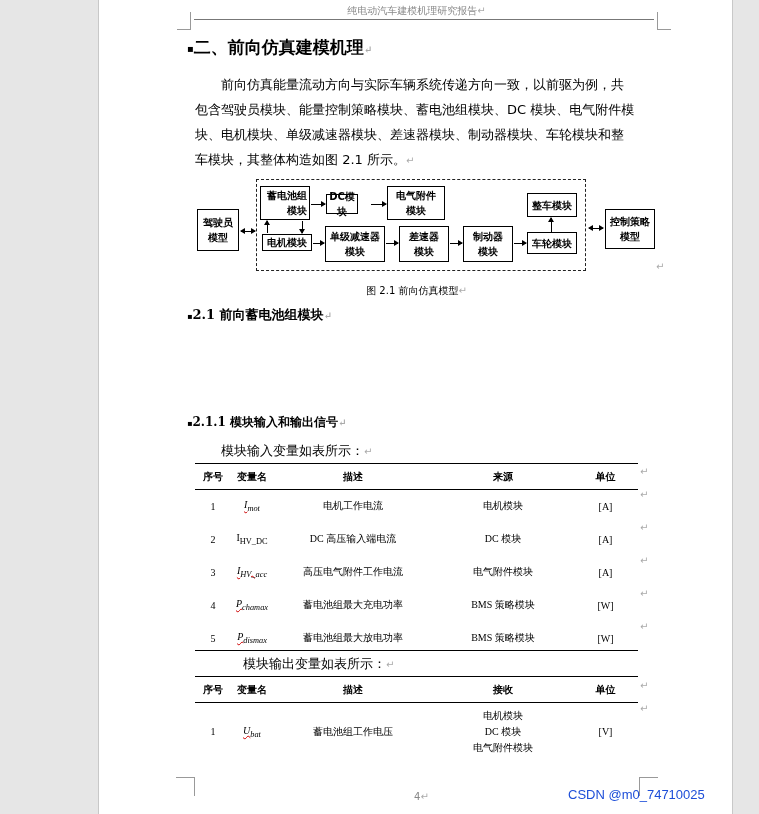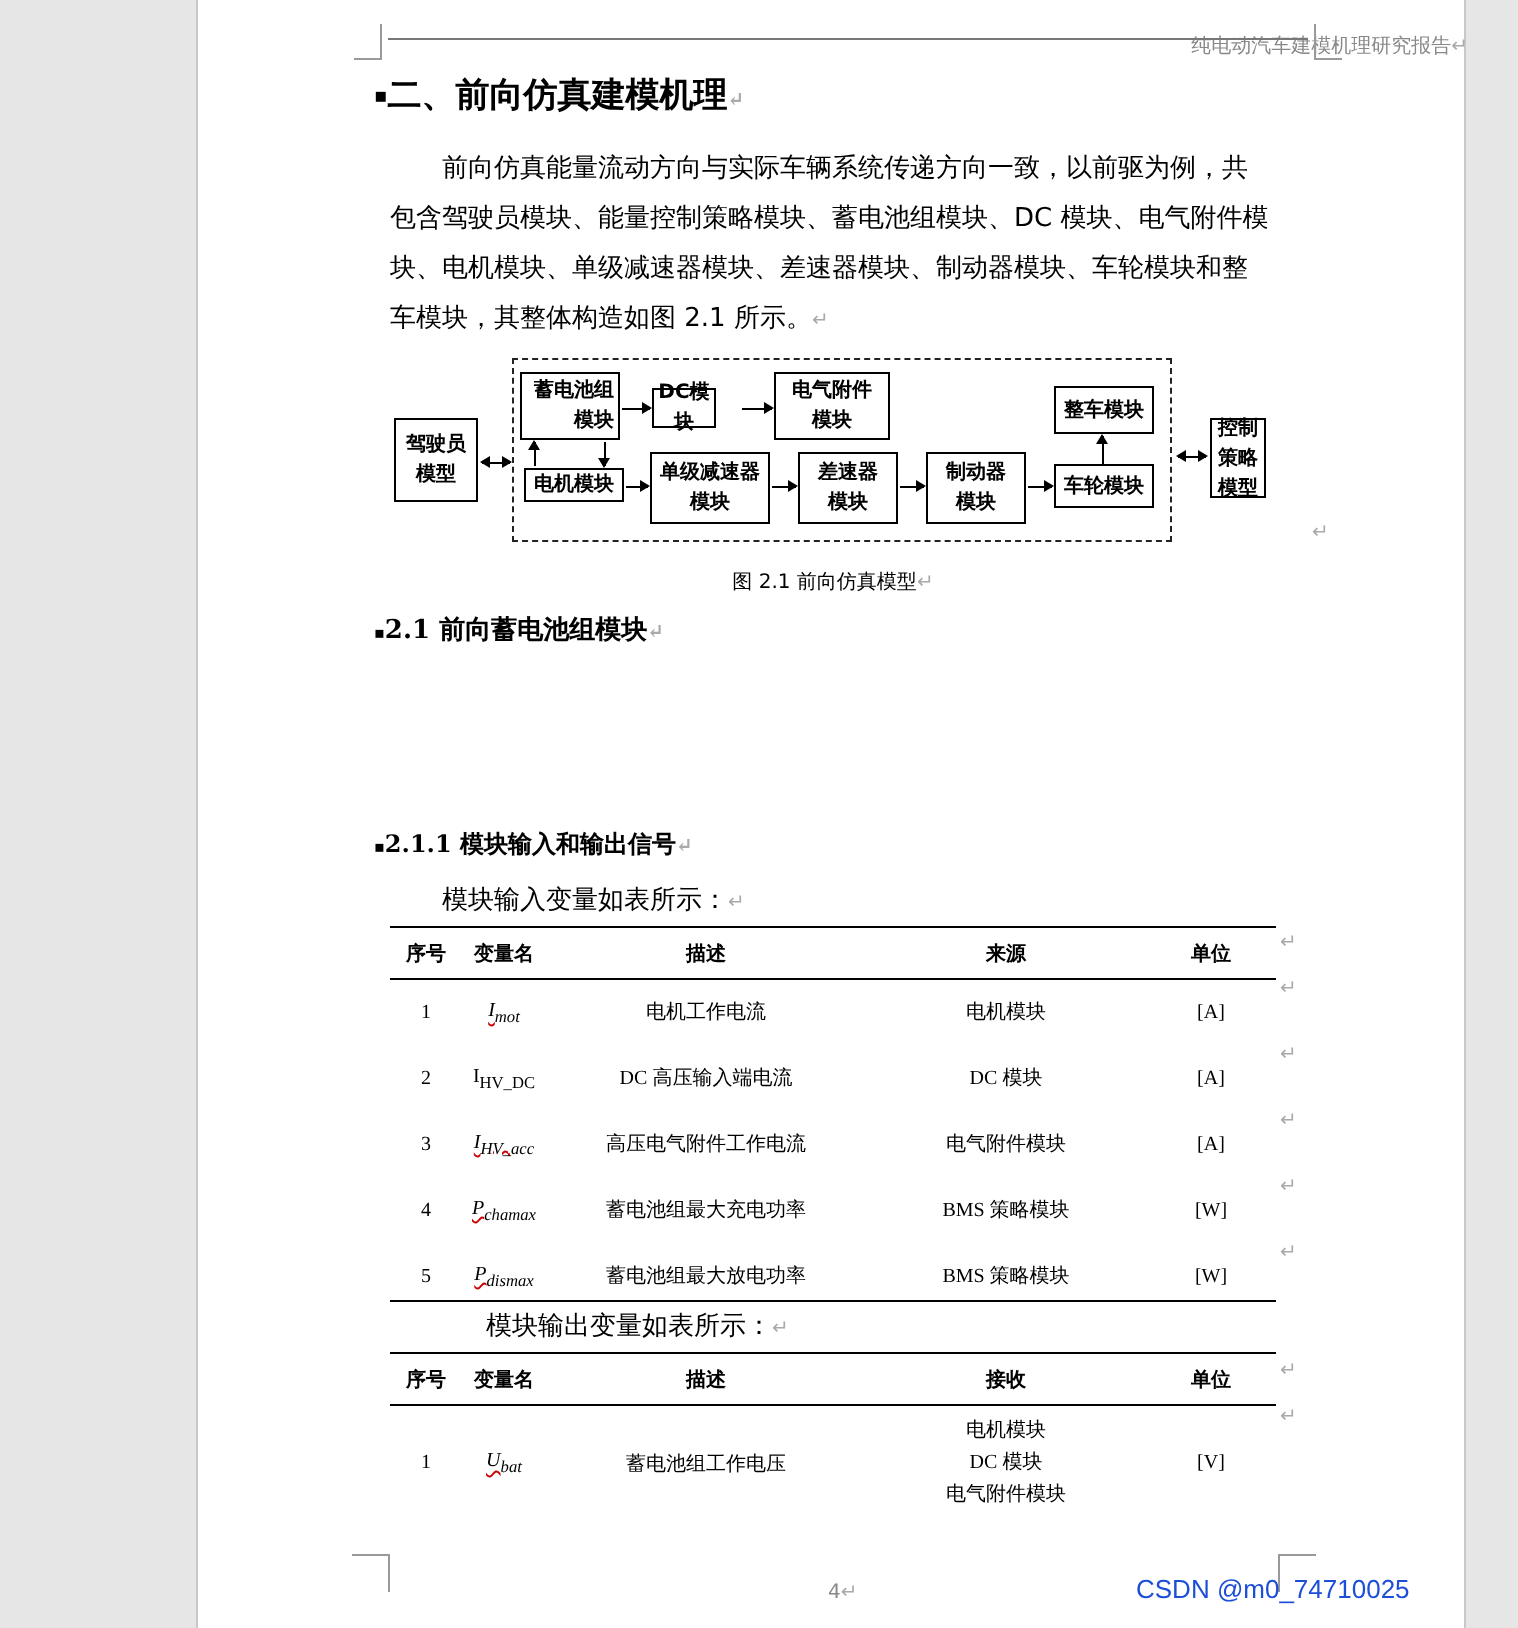--- a/index.html
+++ b/index.html
@@ -1,20 +1,20 @@
 <!DOCTYPE html>
 <html><head>
 <meta charset="utf-8">
 <style>
   * { box-sizing: border-box; margin: 0; padding: 0; }
   html, body { width: 759px; height: 814px; overflow: hidden; background: #e6e6e6; }
   body { position: relative; font-family: "DejaVu Sans", "Liberation Sans", sans-serif; color: #000; }
   .page { position: absolute; left: 98px; top: 0; width: 635px; height: 814px; background: #fff; border-left: 1px solid #c8c8c8; border-right: 1px solid #c8c8c8; }
   .abs { position: absolute; }
-  .header-text { left: 0; width: 635px; top: 16px; text-align: right; font-size: 10px; color: #888; }
+  .header-text { left: 0; width: 635px; top: 4px; text-align: center; font-size: 10px; color: #888; }
   .header-line { left: 95px; top: 19px; width: 460px; height: 1px; background: #777; }
   .crop { position: absolute; border-color: #999; border-style: solid; border-width: 0; }
   .mark { color: #aaa; font-size: 10px; }
   .h1 { left: 88px; top: 36px; font-size: 17px; font-weight: bold; font-family: "DejaVu Serif", serif; }
   .h2 { font-size: 13px; font-weight: bold; font-family: "DejaVu Serif", serif; }
   .para { font-size: 13px; line-height: 25px; width: 440px; }
   .indent { text-indent: 26px; }
   .fig-cap { font-size: 10px; text-align: center; width: 635px; left: 0; }
   .box { position: absolute; border: 1px solid #000; background: #fff; font-size: 10px; font-weight: bold; display: flex; align-items: center; justify-content: center; text-align: center; line-height: 15px; }
   .dashed { position: absolute; border: 1.5px dashed #222; }
@@ -92,21 +92,21 @@
     <div class="arrow-h" style="left:415px;top:67px;width:12px;"></div>
     <div class="box" style="left:428px;top:56px;width:50px;height:22px;">
         <span>车轮模块</span>
       </div>
     <div class="arrow-v up" style="left:452px;top:42px;height:14px;"></div>
     <div class="box" style="left:428px;top:17px;width:50px;height:24px;">
         <span>整车模块</span>
       </div>
 
     <div class="dbl" style="left:490px;top:52px;width:14px;"></div>
-    <div class="box" style="left:506px;top:33px;width:28px;height:40px;justify-content:flex-end;">
+    <div class="box" style="left:506px;top:33px;width:50px;height:40px;">
         <span style="width:44px;">控制策略模型</span>
       </div>
     <span class="abs mark" style="left:557px;top:85px;">↵</span>
   </div>
 
   <div class="abs fig-cap" style="top:284px;"><span>图 2.1  前向仿真模型</span><span class="mark">↵</span></div>
 
   <div class="abs h2" style="left:88px;top:306px;"><span style="font-size:8px;">▪</span><span>2.1  前向蓄电池组模块</span><span class="mark">↵</span></div>
 
 

